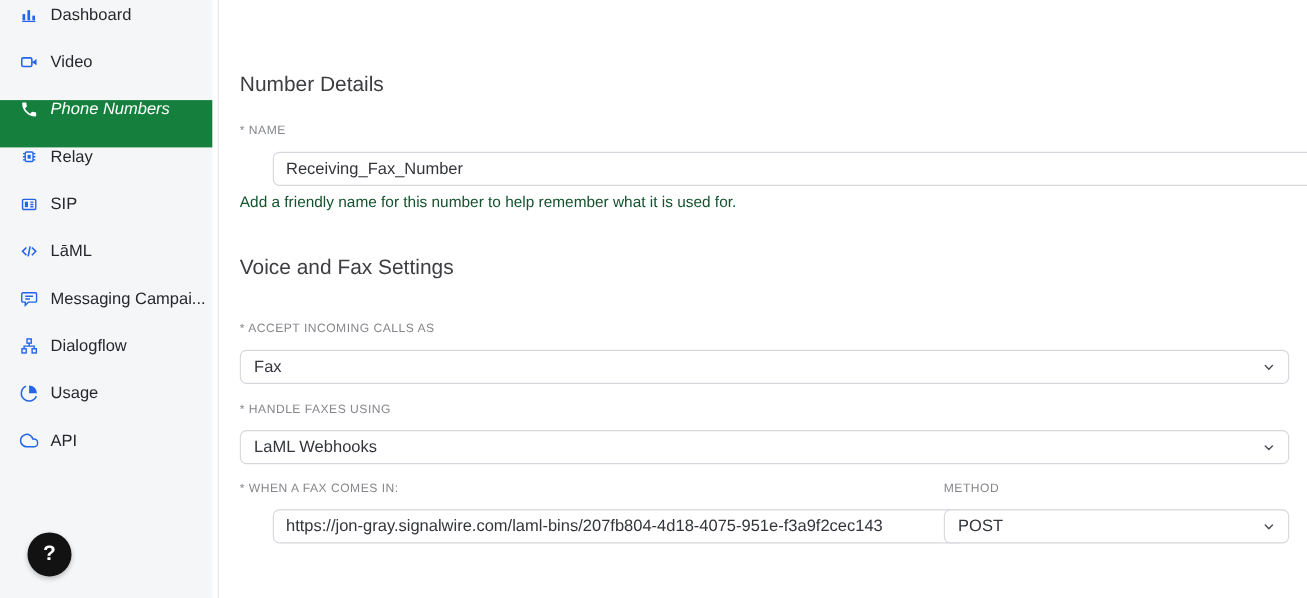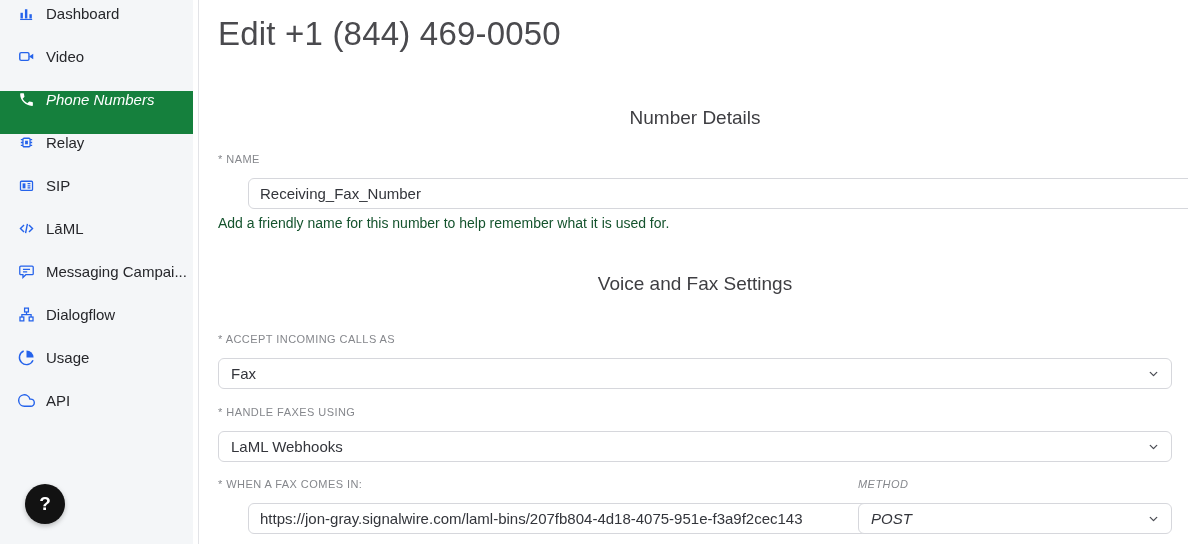--- a/index.html
+++ b/index.html
@@ -23,42 +23,42 @@
     cursor:pointer; box-shadow:0 2px 5px rgba(0,0,0,.25); }
   .divider { position:absolute; left:198px; top:0; width:1px; height:544px;
     background:#e2e3e7; }
 
   
   .main { position:absolute; left:199px; top:0; right:0; bottom:0;
     padding:14px 16px 0 19px; }
   h1.page-title { font-size:33px; font-weight:500; color:#4a4a4e;
     line-height:40px; letter-spacing:.2px; }
   h2.section-title { font-size:19px; font-weight:500; color:#3e3e42;
-    line-height:24px;text-align:center; }
+    line-height:24px; }
   .sec1 { margin-top:52px; }
   .sec2 { margin-top:40px; }
   .field-label { font-size:11px; color:#85878c; letter-spacing:.45px;
     line-height:14px; }
   .mt22 { margin-top:22px; } .mt36 { margin-top:36px; }
   .mt16 { margin-top:16px; } .mt15 { margin-top:15px; }
   .text-input { display:block; width:100%; height:31px; margin-top:12px;
     border:1px solid #d6d7dc; border-radius:6px; padding:0 11px;
     font-size:15px; color:#33353b; font-family:"Liberation Sans",sans-serif;
     background:#ffffff; outline:none;margin-left:30px; }
   .helper { margin-top:5px; font-size:14px; color:#14532d; line-height:18px; }
   .select { position:relative; height:31px; margin-top:12px;
     border:1px solid #d6d7dc; border-radius:6px; background:#ffffff;
     display:flex; align-items:center; padding:0 50px 0 12px;
     font-size:15px; color:#33353b; cursor:pointer; }
   .select .chev { position:absolute; right:11px; top:50%;
     transform:translateY(-50%); width:13px; height:13px; color:#4b4d54; }
   .select .chev svg { width:13px; height:13px; display:block; }
   .row2 { display:flex; gap:11px; }
   .col-url { width:629px; flex:0 0 629px; }
-  .col-method { flex:1;font-style:italic; }
+  .col-method { flex:1; }
 </style>
 </head>
 <body>
 
 <nav class="sidebar">
 
   <div class="side-item">
     <span class="icon">
       <svg viewBox="0 0 24 24" fill="currentColor">
           <rect x="3.5" y="11" width="3.4" height="8"></rect>
@@ -166,21 +166,20 @@
 
   <div class="help-btn">
     <span>?</span>
   </div>
 </nav>
 
 <div class="divider"></div>
 
 <main class="main">
 
-  <h1 class="page-title">Edit +1 (844) 469-0050</h1>
 
   <h2 class="section-title sec1">Number Details</h2>
 
   <div class="field-label mt22">* NAME</div>
   <input class="text-input" type="text" value="Receiving_Fax_Number" style="">
   <div class="helper">Add a friendly name for this number to help remember what it is used for.</div>
 
   <h2 class="section-title sec2">Voice and Fax Settings</h2>
 
   <div class="field-label mt36">* ACCEPT INCOMING CALLS AS</div>

